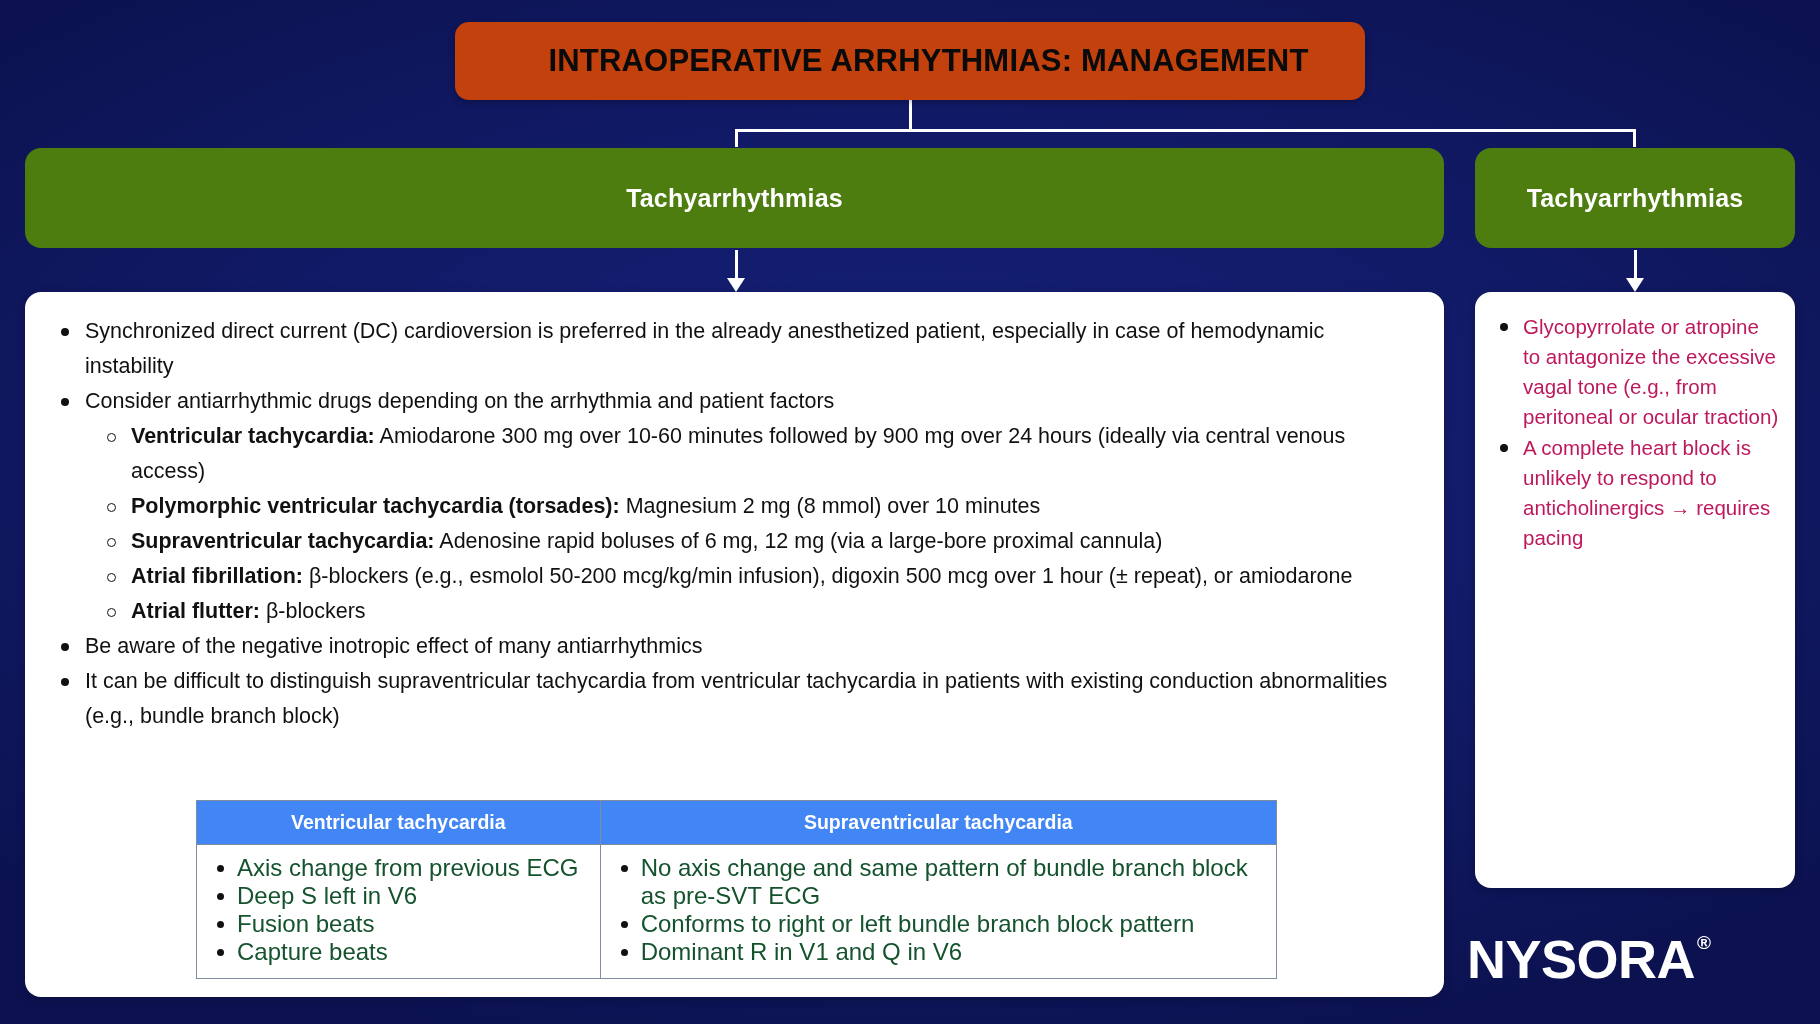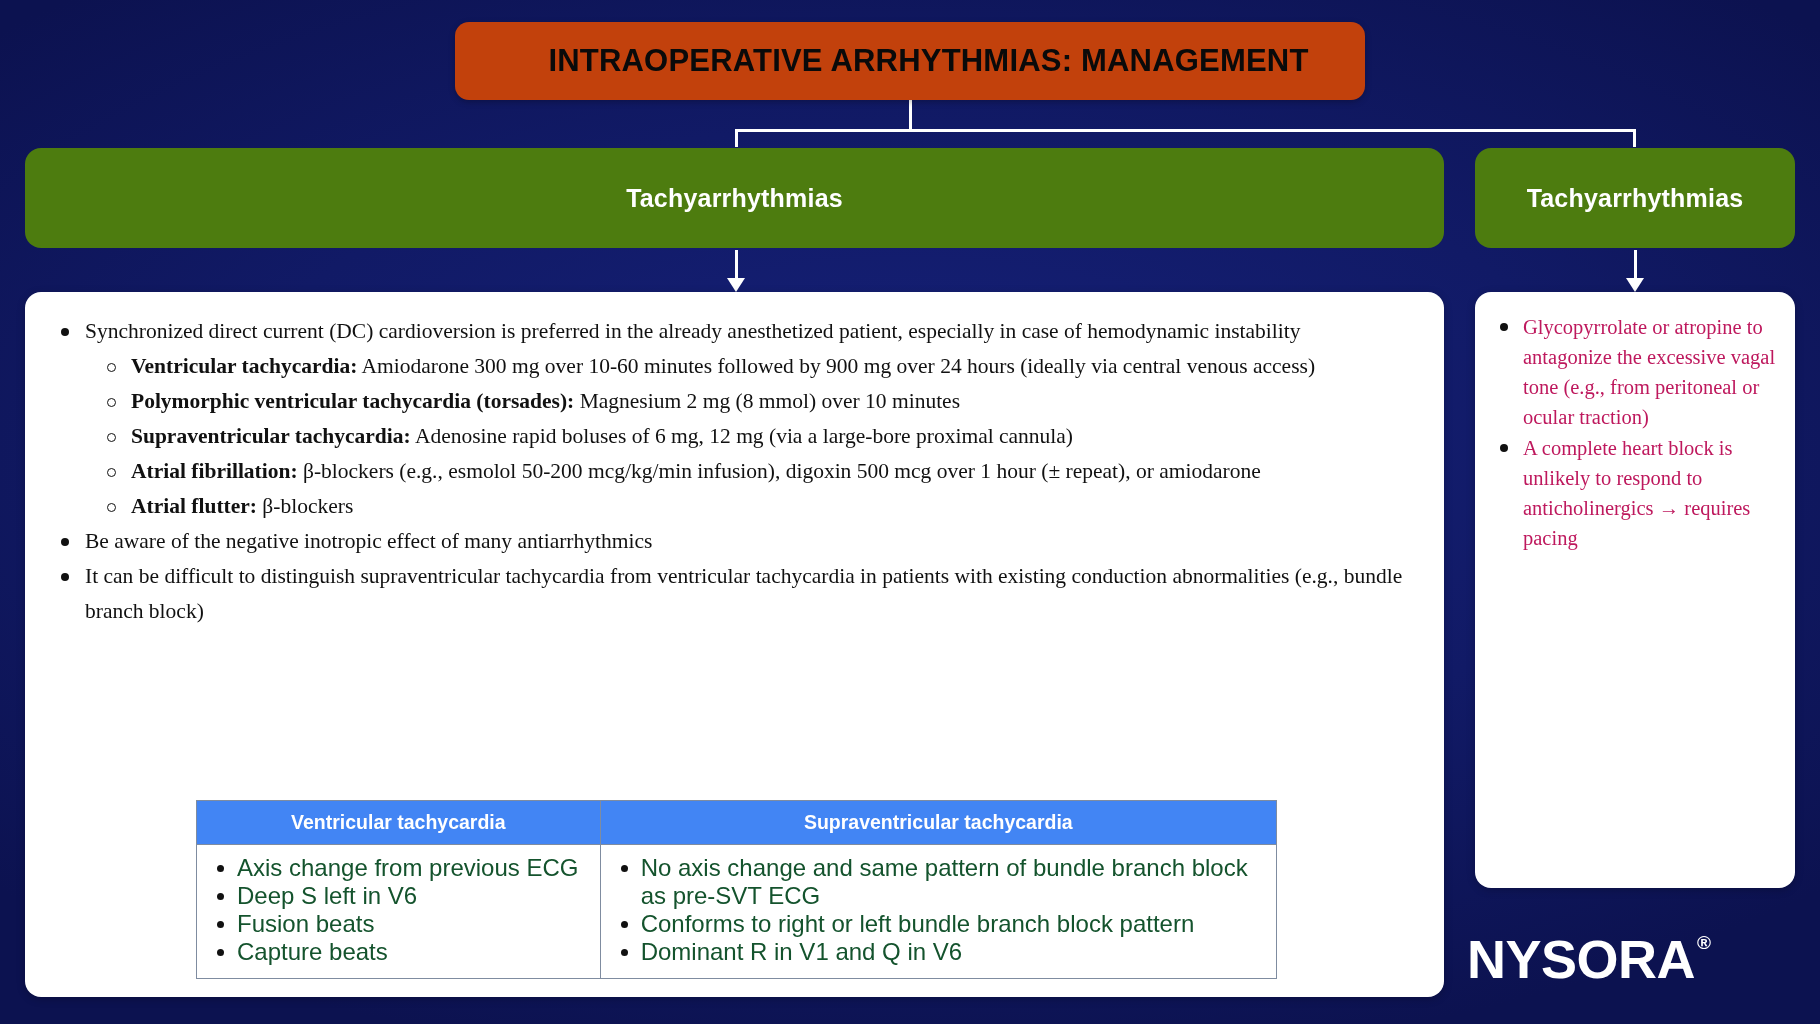--- a/index.html
+++ b/index.html
@@ -120,21 +120,20 @@
   .branch-tachy  { left: 25px;   top: 148px; width: 1419px; height: 100px; }
   .branch-brady  { left: 1475px; top: 148px; width: 320px;  height: 100px; }
 
   
   .card {
     position: absolute;
     background: #ffffff;
     border-radius: 16px;
     z-index: 5;
     box-shadow: 0 2px 8px rgba(0,0,0,0.22);
-    font-family: Liberation Serif, serif;
   }
   .card-main  { left: 25px;   top: 292px; width: 1419px; height: 705px; }
   .card-brady { left: 1475px; top: 292px; width: 320px;  height: 596px; }
 
   
   .main-list {
     padding: 22px 28px 0 28px;
     position: relative;
     z-index: 6;
   }
@@ -284,20 +283,21 @@
 </div>
 <div class="arrow arrow-right">
   <div class="shaft"></div>
     <div class="head"></div>
 </div>
 
 <div class="card card-main">
   <div class="main-list">
     <ul class="lvl1">
       <li class="li1"><span>Synchronized direct current (DC) cardioversion is preferred in the already anesthetized patient, especially in case of hemodynamic instability</span></li>
+      <li class="li1"><span>Consider antiarrhythmic drugs depending on the arrhythmia and patient factors</span></li>
       <ul class="lvl2">
         <li class="li2"><span class="b">Ventricular tachycardia:</span><span> Amiodarone 300 mg over 10-60 minutes followed by 900 mg over 24 hours (ideally via central venous access)</span></li>
         <li class="li2"><span class="b">Polymorphic ventricular tachycardia (torsades):</span><span> Magnesium 2 mg (8 mmol) over 10 minutes</span></li>
         <li class="li2"><span class="b">Supraventricular tachycardia:</span><span> Adenosine rapid boluses of 6 mg, 12 mg (via a large-bore proximal cannula)</span></li>
         <li class="li2"><span class="b">Atrial fibrillation:</span><span> β-blockers (e.g., esmolol 50-200 mcg/kg/min infusion), digoxin 500 mcg over 1 hour (± repeat), or amiodarone</span></li>
         <li class="li2"><span class="b">Atrial flutter:</span><span> β-blockers</span></li>
       </ul>
       <li class="li1"><span>Be aware of the negative inotropic effect of many antiarrhythmics</span></li>
       <li class="li1"><span>It can be difficult to distinguish supraventricular tachycardia from ventricular tachycardia in patients with existing conduction abnormalities (e.g., bundle branch block)</span></li>
     </ul>

